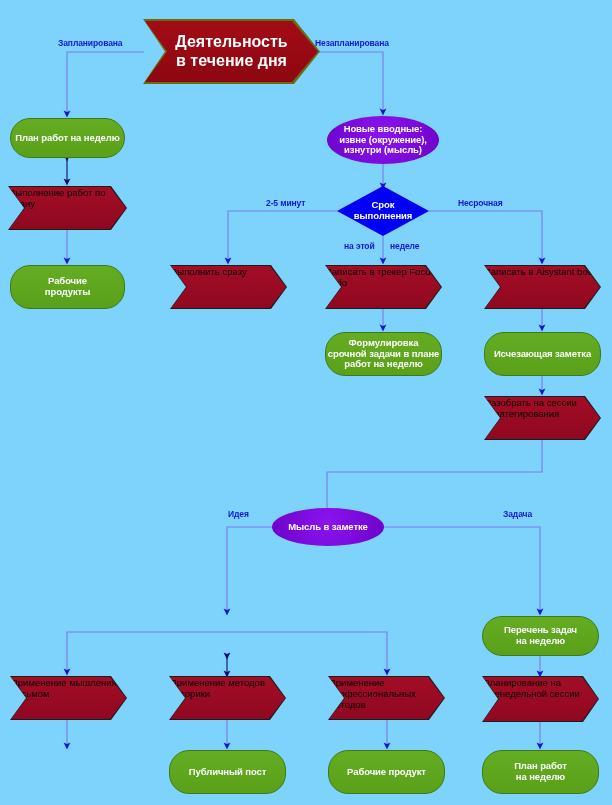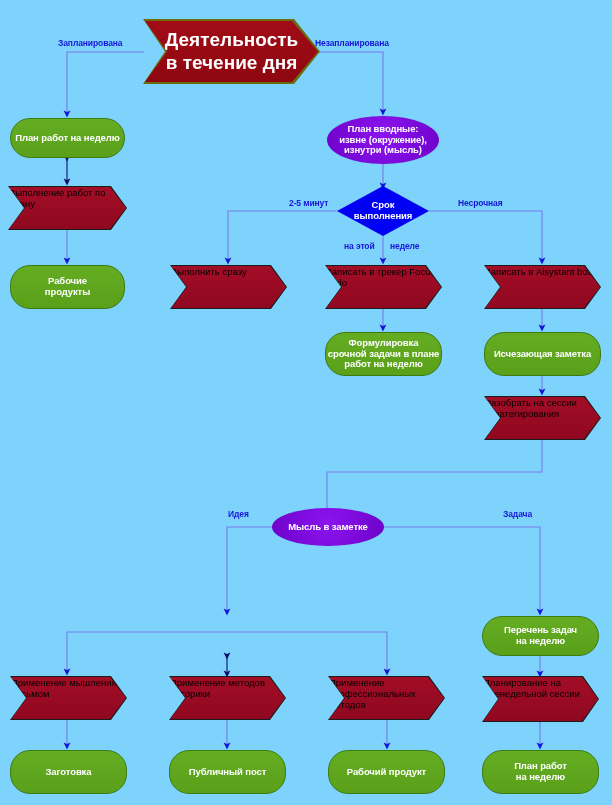--- a/index.html
+++ b/index.html
@@ -86,21 +86,21 @@
     width: calc(100% - 4px);
     height: calc(100% - 4px);
     background: #9c0a14;
     background: linear-gradient(#a20c16, #8d0711);
     display: flex;
     align-items: center;
     justify-content: center;
     text-align: center;
     color: #ffffff;
     font-weight: bold;
-    font-size: 19px;
+    font-size: 16px;
     line-height: 1.18;
     white-space: pre-line;
     -webkit-clip-path: polygon(0 0, calc(100% - 26px) 0, 100% 50%, calc(100% - 26px) 100%, 0 100%, 22px 50%);
     clip-path: polygon(0 0, calc(100% - 26px) 0, 100% 50%, calc(100% - 26px) 100%, 0 100%, 22px 50%);
   }
 
   
   .ellipse {
     background: #7d02e0;
     background: radial-gradient(circle at 50% 38%, #8b14ef, #6d01c8);
@@ -181,21 +181,21 @@
 
       <path d="M67,716 L67,746" marker-end="url(#ah)"></path>
       <path d="M227,716 L227,746" marker-end="url(#ah)"></path>
       <path d="M387,716 L387,746" marker-end="url(#ah)"></path>
       <path d="M540,718 L540,746" marker-end="url(#ah)"></path>
     </g>
   </svg>
 
   <div class="elabel" style="left:58px; top:38px;">Запланирована</div>
   <div class="elabel" style="left:315px; top:38px;">Незапланирована</div>
-  <div class="elabel" style="left:266px; top:198px;margin-left:23px;">2-5 минут</div>
+  <div class="elabel" style="left:266px; top:198px;">2-5 минут</div>
   <div class="elabel" style="left:458px; top:198px;">Несрочная</div>
   <div class="elabel" style="left:344px; top:241px;">на этой</div>
   <div class="elabel" style="left:390px; top:241px;">неделе</div>
   <div class="elabel" style="left:228px; top:509px;">Идея</div>
   <div class="elabel" style="left:503px; top:509px;">Задача</div>
 
   <div class="banner-wrap" style="left:143px; top:19px; width:177px; height:65px;">
     <div class="banner">Деятельность
 в течение дня</div>
   </div>
@@ -204,21 +204,21 @@
 
   <div class="chev-wrap" style="left:8px; top:186px; width:119px; height:44px;">
     <div class="chev">Выполнение
 работ
 по плану</div>
   </div>
 
   <div class="node green" style="left:10px; top:265px; width:115px; height:44px;text-align:center;">Рабочие
 продукты</div>
 
-  <div class="node ellipse" style="left:327px; top:116px; width:112px; height:48px;">План вводные:
+  <div class="node ellipse" style="left:327px; top:116px; width:112px; height:48px;">Новые вводные:
 извне (окружение),
 изнутри (мысль)</div>
 
   <div class="node diamond" style="left:337px; top:186px; width:92px; height:50px;">Срок
 выполнения</div>
 
   <div class="chev-wrap" style="left:170px; top:265px; width:117px; height:44px;">
     <div class="chev">Выполнить
 сразу</div>
   </div>
@@ -269,22 +269,21 @@
 профессиональных
 методов</div>
   </div>
 
   <div class="chev-wrap" style="left:482px; top:676px; width:117px; height:46px;">
     <div class="chev">Планирование на
 еженедельной
 сессии</div>
   </div>
 
-  <div class="node green" style="left:10px; top:750px; width:117px; height:44px;">Заготовка</div>
 
   <div class="node green" style="left:169px; top:750px; width:117px; height:44px;">Публичный пост</div>
 
-  <div class="node green" style="left:328px; top:750px; width:117px; height:44px;">Рабочий продукт</div>
+  <div class="node green" style="left:328px; top:750px; width:117px; height:44px;">Рабочие продукт</div>
 
   <div class="node green" style="left:482px; top:750px; width:117px; height:44px;">План работ
 на неделю</div>
 
 </div>
 
 </body></html>

